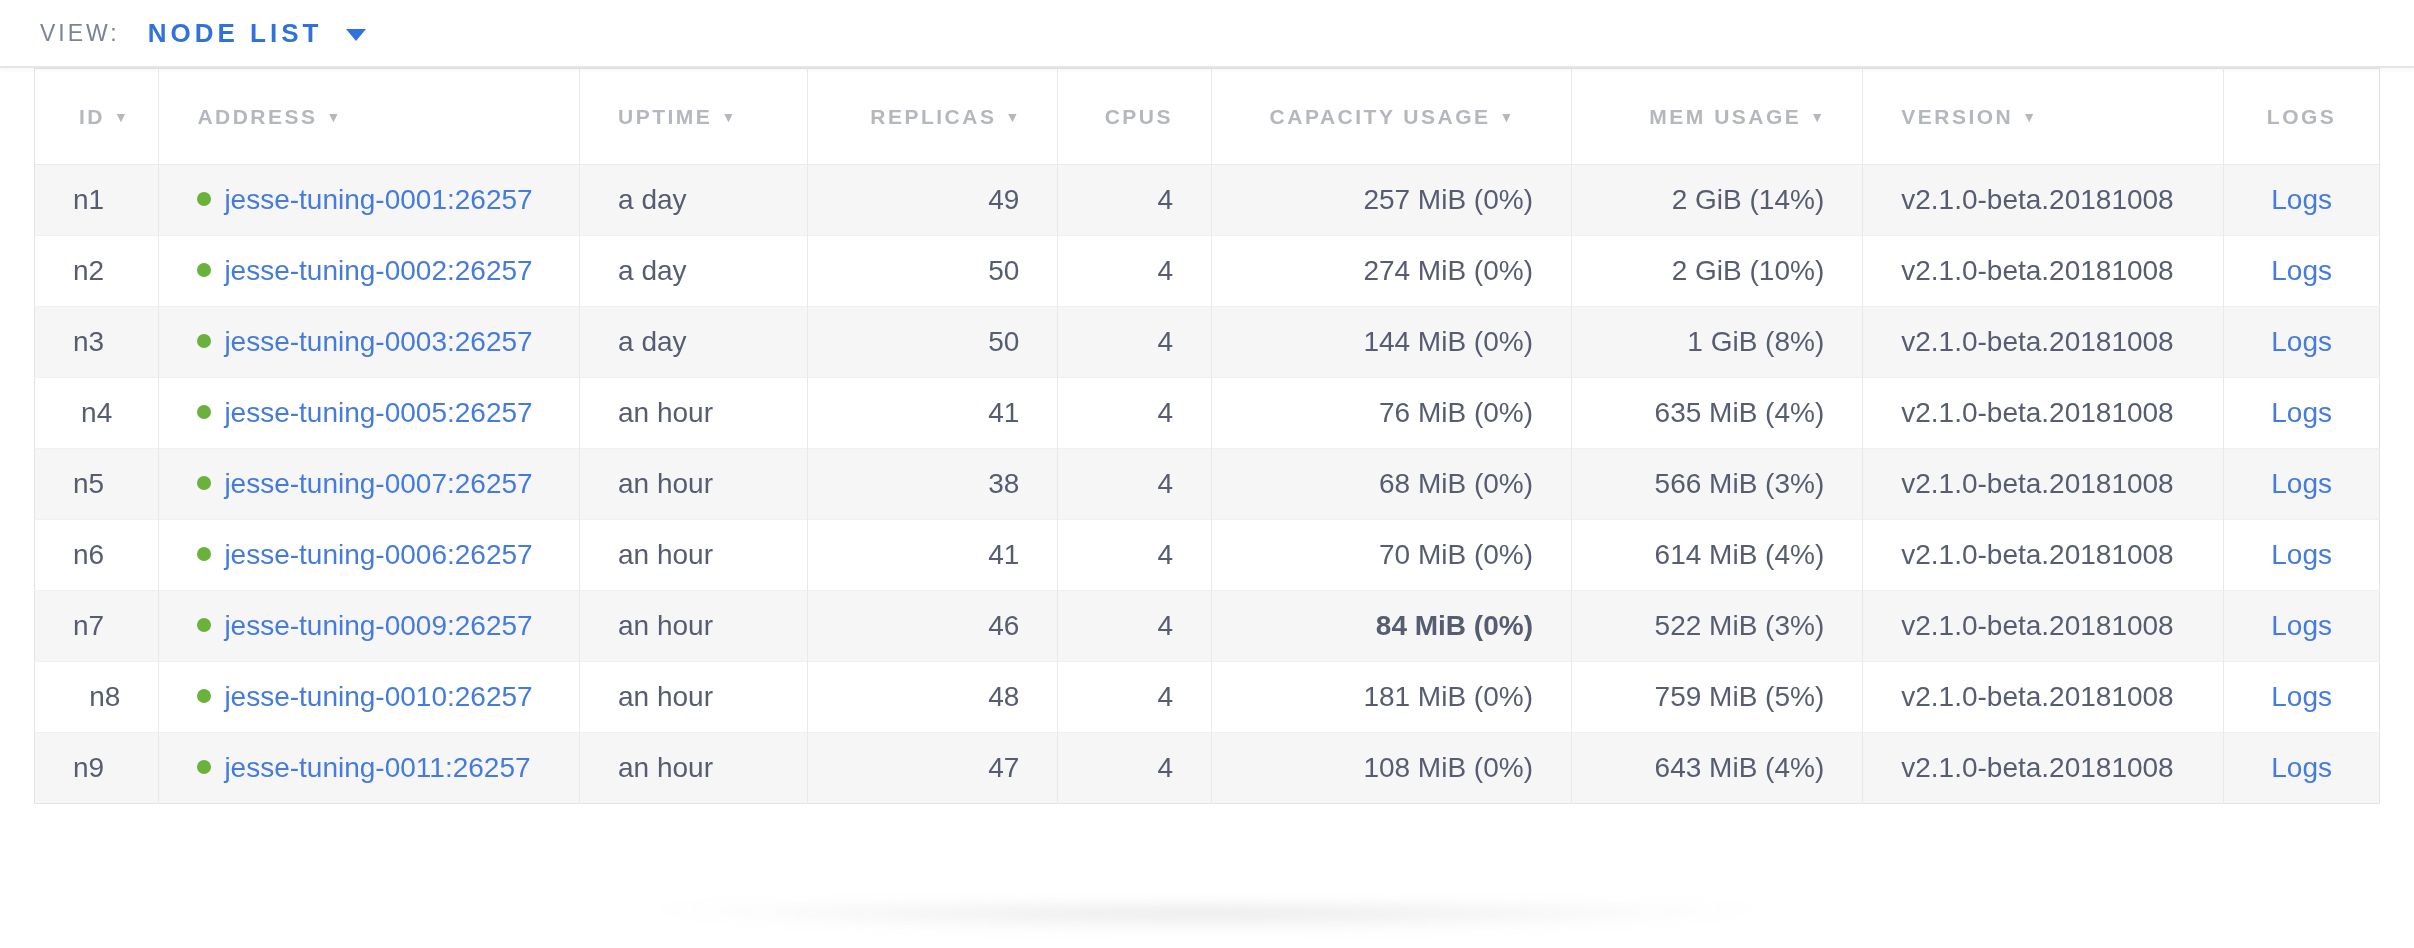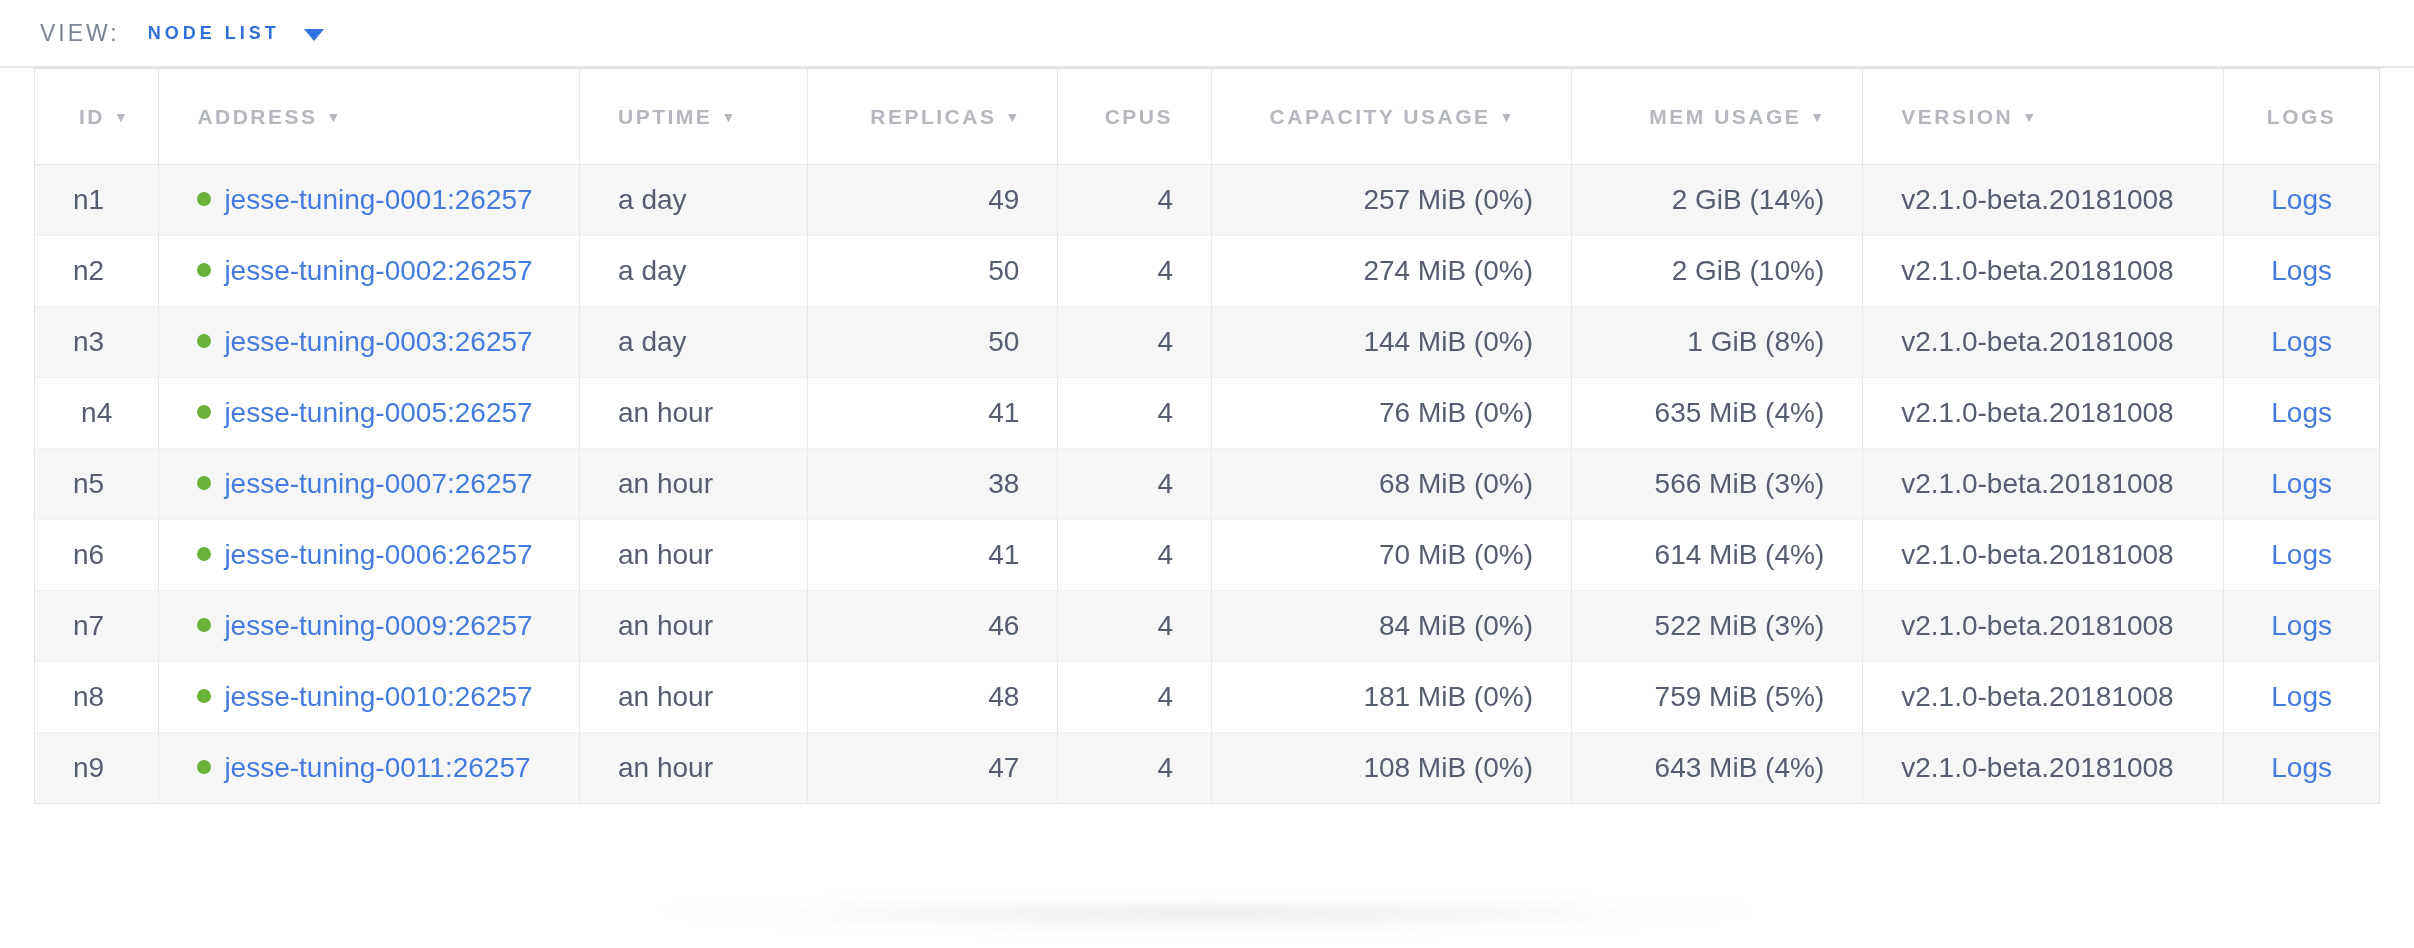--- a/index.html
+++ b/index.html
@@ -33,21 +33,21 @@
   .view-select {
     display: flex;
     align-items: center;
     background: none;
     border: none;
     padding: 0;
     margin-left: 28px;
     cursor: pointer;
   }
   .view-value {
-    font-size: 18px;
+    font-size: 26px;
     letter-spacing: 4px;
     color: #3072d9;
     font-weight: 600;
   }
   .caret-blue {
     width: 0; height: 0;
     border-left: 10px solid transparent;
     border-right: 10px solid transparent;
     border-top: 12px solid #3072d9;
     margin-left: 24px;
@@ -246,27 +246,27 @@
           <td class="col-mem_usage" style="text-align: right;"><span>614 MiB (4%)</span></td>
           <td class="col-version" style="text-align: left;"><span>v2.1.0-beta.20181008</span></td>
           <td class="col-logs" style="text-align: center;"><a class="link" href="#">Logs</a></td>
         </tr>
         <tr>
           <td class="col-id" style="text-align: left;"><span>n7</span></td>
           <td class="col-address" style="text-align: left;"><span class="status-dot"></span><a class="link" href="#">jesse-tuning-0009:26257</a></td>
           <td class="col-uptime" style="text-align: left;"><span>an hour</span></td>
           <td class="col-replicas" style="text-align: right;"><span>46</span></td>
           <td class="col-cpus" style="text-align: right;"><span>4</span></td>
-          <td class="col-capacity_usage" style="text-align: right;"><span>84 MiB (0%)</span></td>
+          <td class="col-capacity_usage" style="text-align: right; font-weight: bold;"><span>84 MiB (0%)</span></td>
           <td class="col-mem_usage" style="text-align: right;"><span>522 MiB (3%)</span></td>
           <td class="col-version" style="text-align: left;"><span>v2.1.0-beta.20181008</span></td>
           <td class="col-logs" style="text-align: center;"><a class="link" href="#">Logs</a></td>
         </tr>
         <tr>
-          <td class="col-id" style="text-align: left;"><span>n8</span></td>
+          <td class="col-id" style="text-align: right;"><span>n8</span></td>
           <td class="col-address" style="text-align: left;"><span class="status-dot"></span><a class="link" href="#">jesse-tuning-0010:26257</a></td>
           <td class="col-uptime" style="text-align: left;"><span>an hour</span></td>
           <td class="col-replicas" style="text-align: right;"><span>48</span></td>
           <td class="col-cpus" style="text-align: right;"><span>4</span></td>
           <td class="col-capacity_usage" style="text-align: right;"><span>181 MiB (0%)</span></td>
           <td class="col-mem_usage" style="text-align: right;"><span>759 MiB (5%)</span></td>
           <td class="col-version" style="text-align: left;"><span>v2.1.0-beta.20181008</span></td>
           <td class="col-logs" style="text-align: center;"><a class="link" href="#">Logs</a></td>
         </tr>
         <tr>

